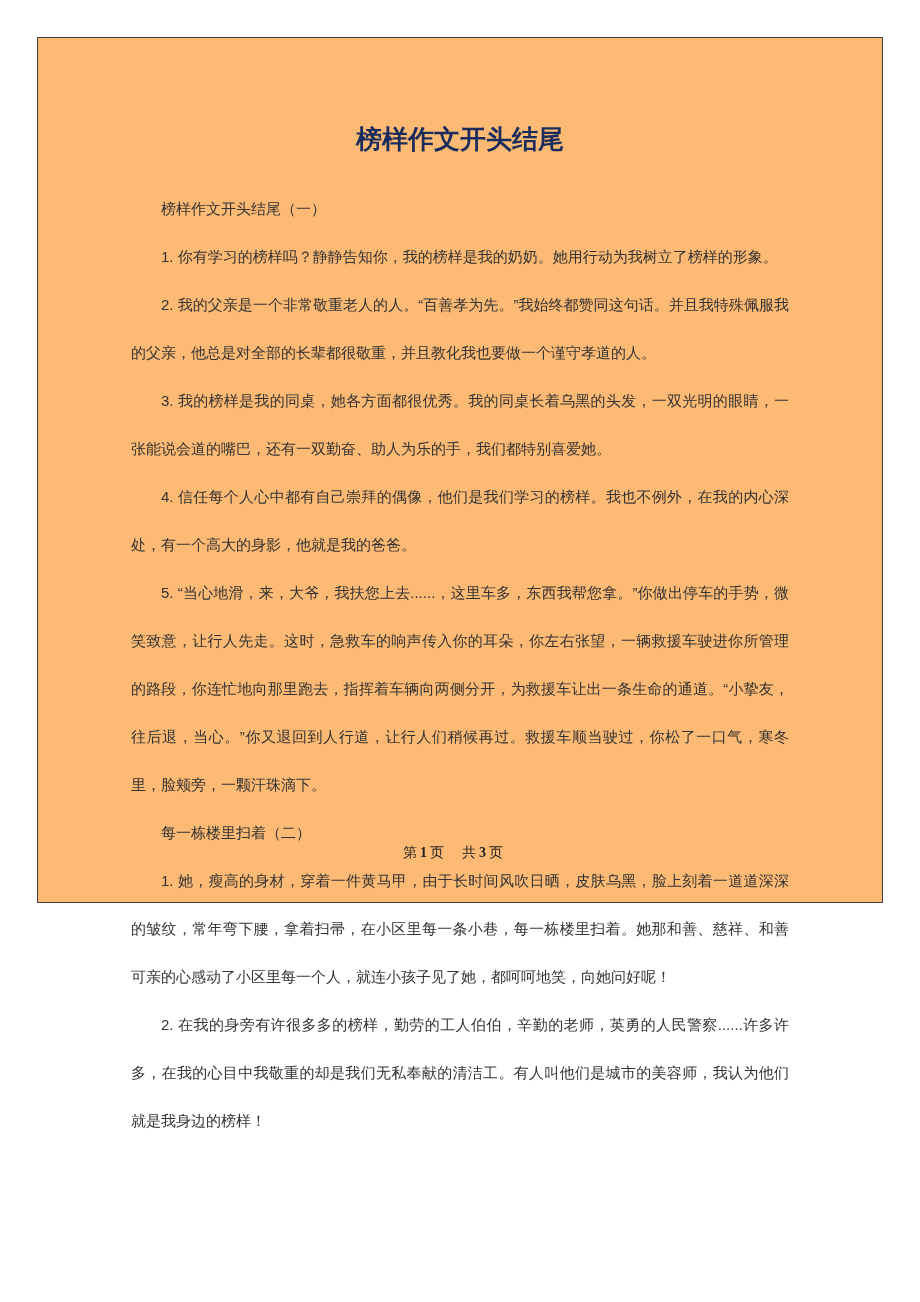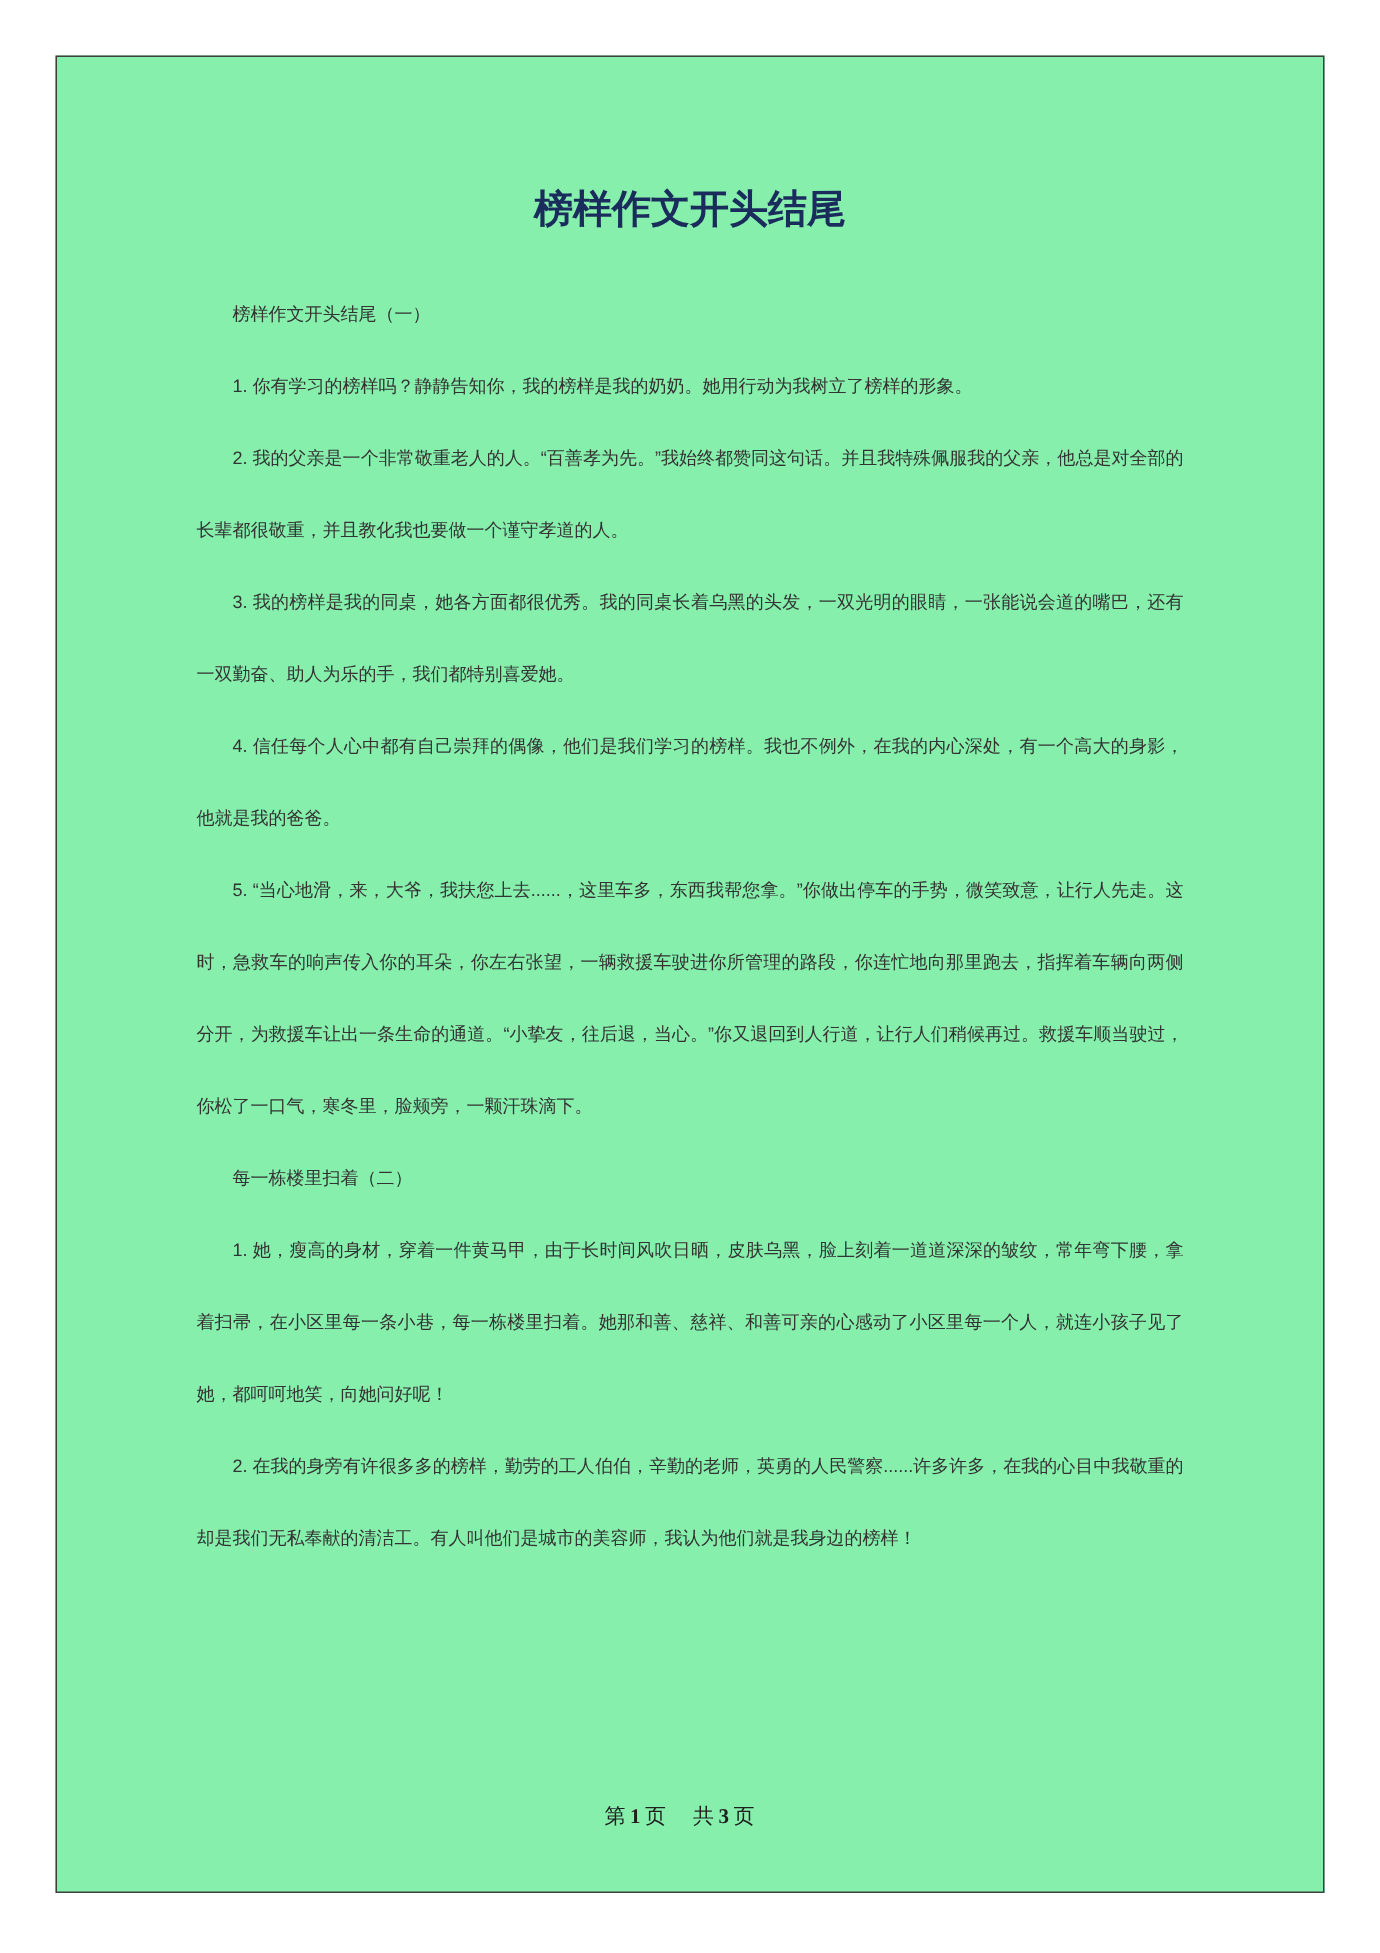--- a/index.html
+++ b/index.html
@@ -8,42 +8,42 @@
     height: 1302px;
     background: #ffffff;
     font-family: "Liberation Sans", "DejaVu Sans", sans-serif;
     overflow: hidden;
   }
   .page {
     position: absolute;
     left: 37px;
     top: 37px;
     width: 846px;
-    height: 1225px;
+    height: 866px;
     border: 1.5px solid #3f3f3f;
-    background: #86efac;
+    background: #fdba74;
   }
   .content {
     position: absolute;
     left: 0; top: 0; right: 0; bottom: 0;
     padding: 0 93px;
   }
   .doc-title {
     margin-top: 77px;
     text-align: center;
     font-size: 26px;
     font-weight: bold;
     line-height: 48px;
     color: #1a2c5b;
     letter-spacing: 0px;
   }
   .doc-body {
     margin-top: 22px;
     color: #333333;
-    font-size: 12px;
+    font-size: 15px;
     line-height: 48px;
     text-align: justify;
   }
   .doc-body p {
     text-indent: 2em;
   }
   .page-footer {
     position: absolute;
     left: 0;
     right: 14px;

